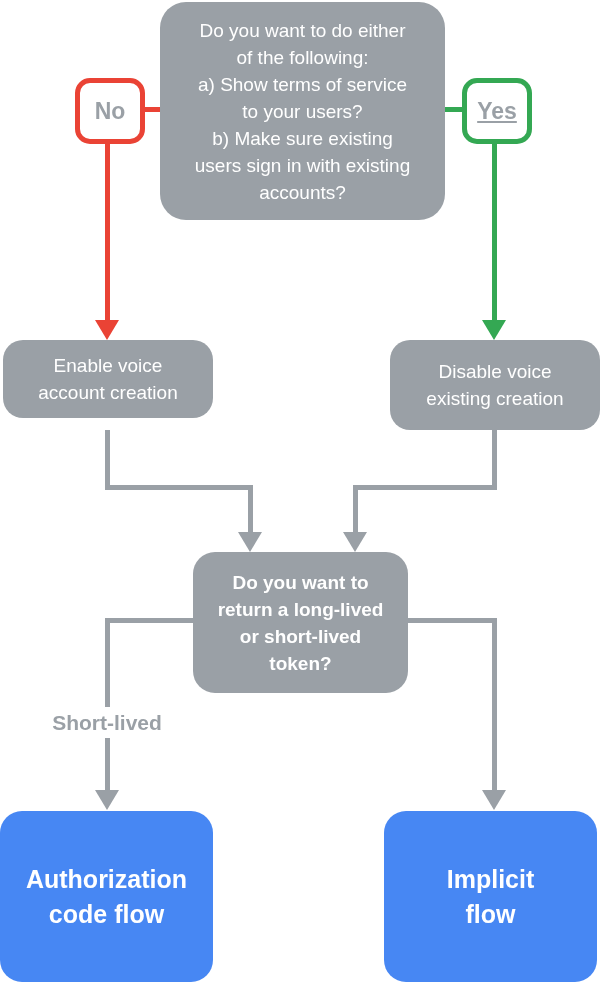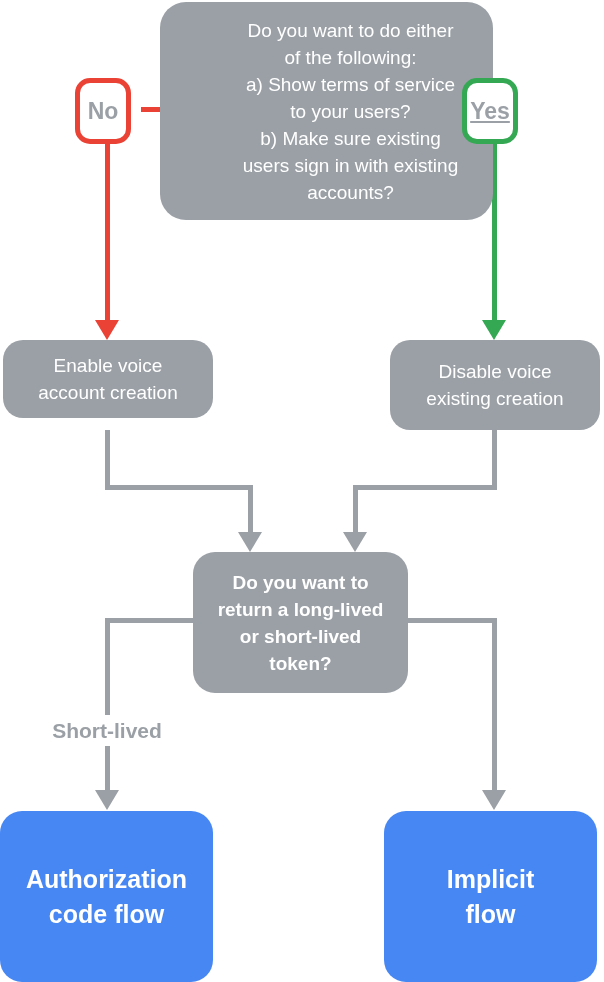--- a/index.html
+++ b/index.html
@@ -24,21 +24,21 @@
     border-radius: 22px;
     display: flex;
     align-items: center;
     justify-content: center;
     text-align: center;
     font-size: 19px;
     line-height: 27px;
     white-space: pre-line;
     z-index: 2;
   }
-  .node-question-terms { left: 160px; top: 2px;   width: 285px; height: 218px; border-radius: 26px; padding-left: 48px; }
+  .node-question-terms { left: 160px; top: 2px;   width: 285px; height: 218px; border-radius: 26px; }
   .node-enable         { left: 3px;   top: 340px; width: 210px; height: 78px;  border-radius: 20px; }
   .node-disable        { left: 390px; top: 340px; width: 210px; height: 90px;  border-radius: 20px; }
   .node-question-token { left: 193px; top: 552px; width: 215px; height: 141px; font-weight: bold; }
 
   .blue-node {
     position: absolute;
     top: 811px;
     width: 213px;
     height: 171px;
     background: var(--blue, #4285F4);
@@ -54,21 +54,21 @@
     white-space: pre-line;
     z-index: 2;
   }
   .node-auth     { left: 0; }
   .node-implicit { left: 384px; }
 
   
   .badge {
     position: absolute;
     top: 78px;
-    width: 56px;
+    width: 70px;
     height: 66px;
     background: #ffffff;
     border: 5px solid #000;
     border-radius: 15px;
     box-sizing: border-box;
     display: flex;
     align-items: center;
     justify-content: center;
     color: var(--gray, #9AA0A6);
     font-weight: bold;
@@ -84,21 +84,20 @@
     top: 707px;
     height: 31px;
     background: #ffffff;
     color: var(--gray, #9AA0A6);
     font-weight: bold;
     font-size: 21px;
     display: flex;
     align-items: center;
     justify-content: center;
     z-index: 4;
-    margin-top: 8px;
   }
   .label-short { left: 22px;  width: 170px; }
   .label-long  { left: 411px; width: 169px; }
 
   
   .line {
     position: absolute;
     background: var(--gray, #9AA0A6);
     z-index: 1;
   }

